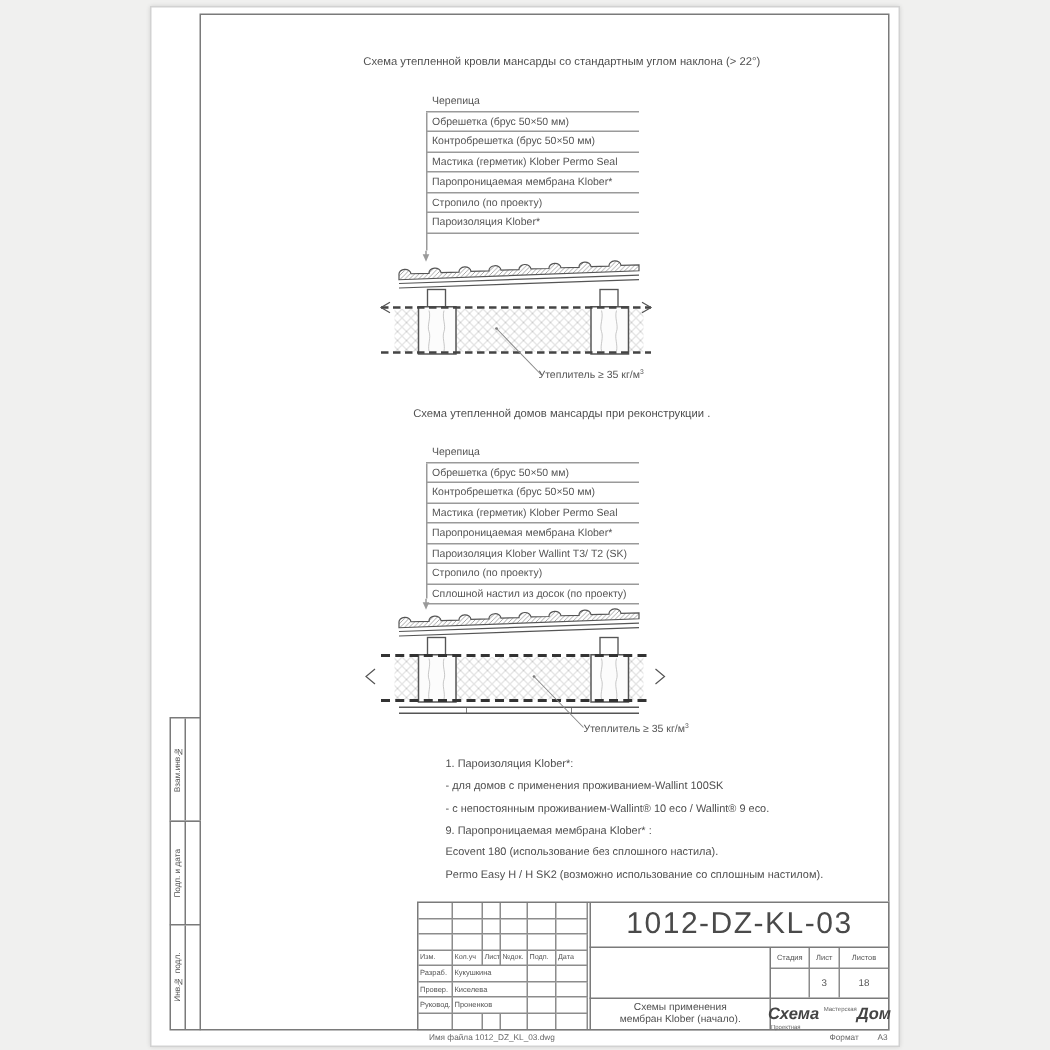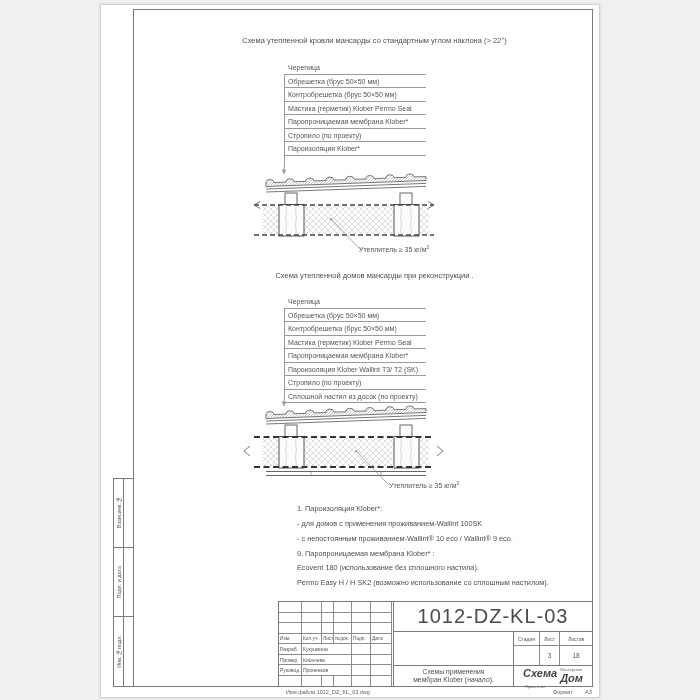--- a/index.html
+++ b/index.html
@@ -33,21 +33,21 @@
   .tb-doc { position:absolute; left:114px; top:0; right:0; height:30px; border-left:1px solid #7a7a7a; border-bottom:1px solid #7a7a7a; display:flex; align-items:center; justify-content:center; font-size:20px; letter-spacing:1px; color:#4a4a4a; }
   .tb-name { position:absolute; left:114px; top:30px; width:120px; height:34px; border-left:1px solid #7a7a7a; border-bottom:1px solid #7a7a7a; }
   .tb-stage { position:absolute; left:234px; top:30px; right:0; height:34px; border-left:1px solid #7a7a7a; border-bottom:1px solid #7a7a7a; display:grid; grid-template-columns:26px 20px auto; grid-template-rows:14px 19px; }
   .sg { border-right:1px solid #8c8c8c; border-bottom:1px solid #8c8c8c; font-size:5px; display:flex; align-items:center; justify-content:center; color:#555; }
   .sg.v { border-bottom:none; font-size:6.5px; }
   .sg.nr { border-right:none; }
   .tb-title { position:absolute; left:114px; top:64px; width:120px; bottom:0; border-left:1px solid #7a7a7a; display:flex; flex-direction:column; align-items:center; justify-content:center; font-size:6.8px; line-height:8.5px; color:#4f4f4f; text-align:center; }
   .tb-logo { position:absolute; left:234px; top:64px; right:0; bottom:0; border-left:1px solid #7a7a7a; display:flex; align-items:center; justify-content:center; position:absolute; }
   .logo-wrap { position:relative; display:flex; align-items:flex-start; }
   .logo-big { font-style:italic; font-weight:700; font-size:11px; color:#444; line-height:11px; }
-  .logo-col { display:flex; flex-direction:column; margin-left:3px; }
+  .logo-col { display:flex; flex-direction:row; margin-left:3px; }
   .logo-sm { font-size:4px; color:#666; line-height:4.5px; white-space:nowrap; }
   .logo-bot { position:absolute; left:2px; bottom:-5px; font-size:4px; color:#666; white-space:nowrap; }
 
   .foot { position:absolute; font-size:5.5px; color:#666; white-space:nowrap; }
 
   svg .ln { stroke:#555; fill:none; }
 </style>
 </head>
 <body>
 

